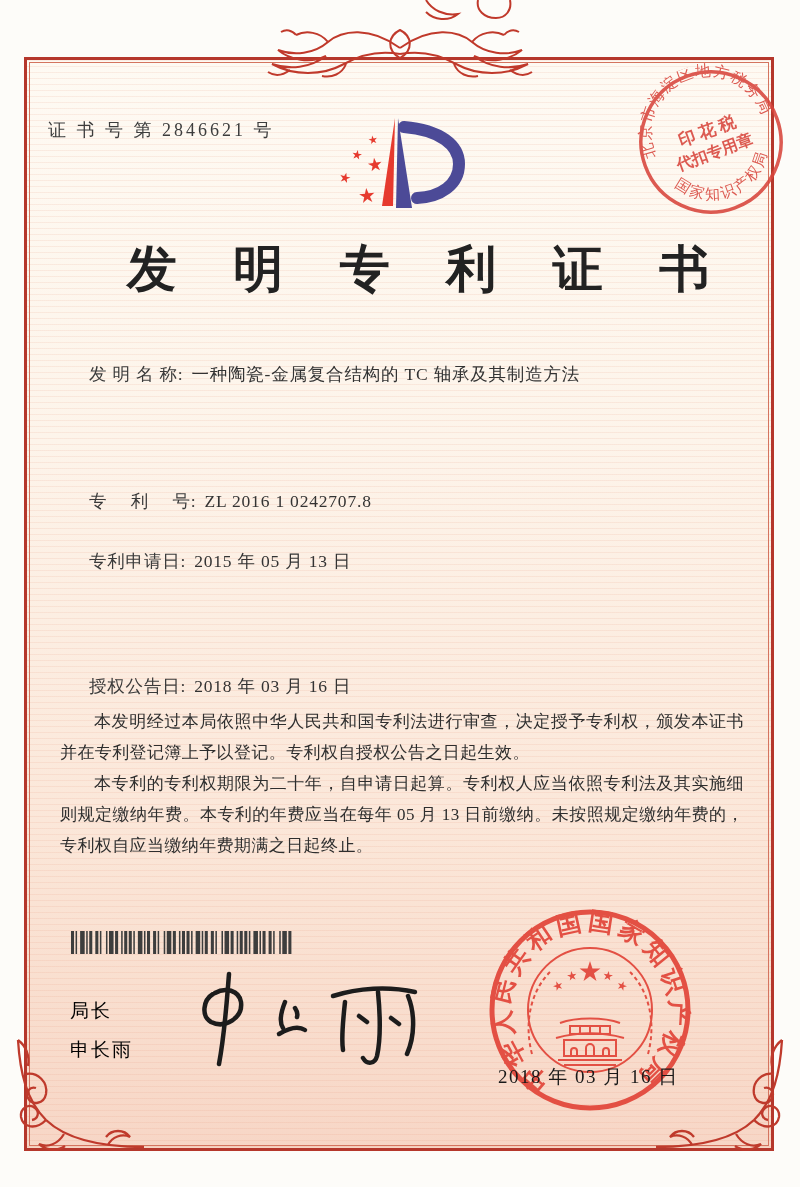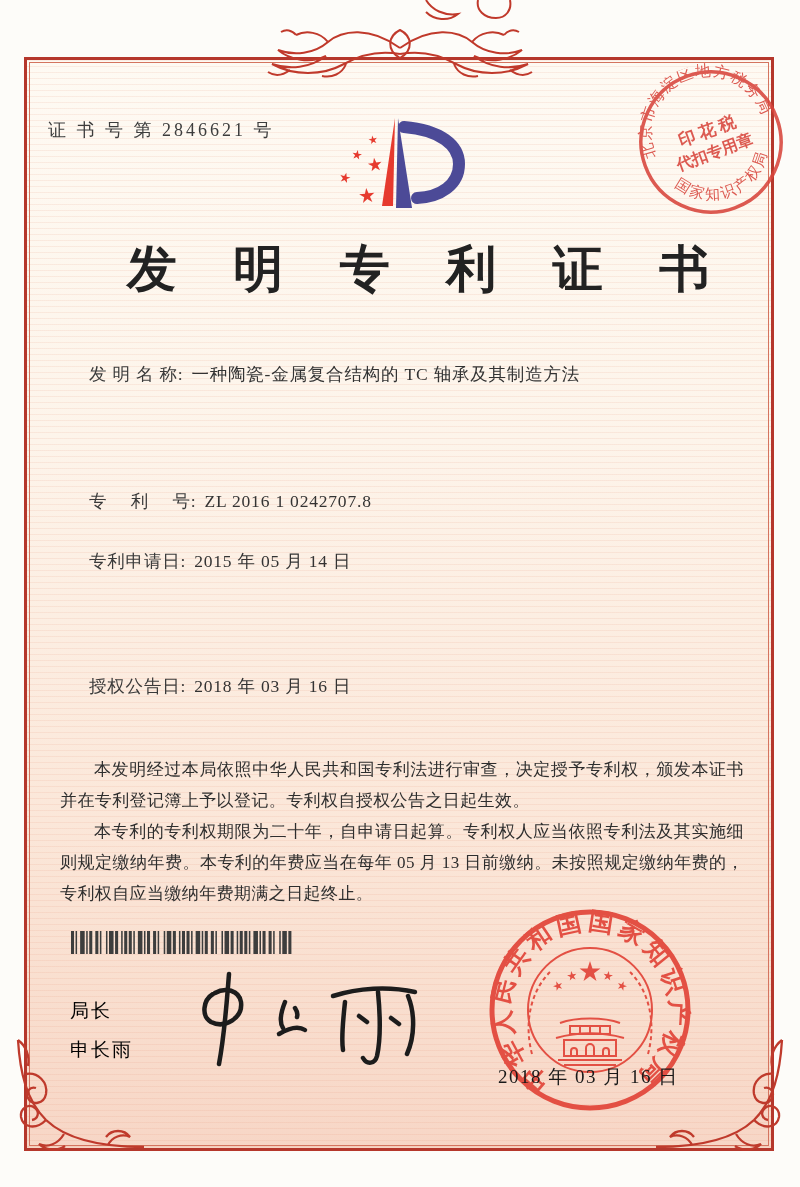--- a/index.html
+++ b/index.html
@@ -14,21 +14,21 @@
   .guilloche{position:absolute;inset:0;pointer-events:none;
       background:repeating-linear-gradient(180deg,rgba(228,140,112,0.13) 0 1px,rgba(255,255,255,0) 1px 6px);}
   .ornament{position:absolute;pointer-events:none;}
   
   .cert-no{position:absolute;left:48px;top:118px;font-size:18px;letter-spacing:3px;color:#3d3d3d;}
   .logo{position:absolute;left:332px;top:90px;width:156px;height:140px;}
   .title{position:absolute;left:0;top:236px;width:800px;text-align:center;font-size:50px;
          font-weight:bold;letter-spacing:22px;color:#222;text-indent:22px;padding-left:18px;}
   .field{position:absolute;left:64px;width:690px;font-size:17.5px;color:#3a3a3a;letter-spacing:0.8px;white-space:nowrap;margin-left:25px;}
   .field .val{margin-left:8px;color:#333;}
-  .paras{position:absolute;left:60px;top:706px;width:684px;margin-top:48px;}
+  .paras{position:absolute;left:60px;top:706px;width:684px;}
   .paras p{margin:0;text-indent:2em;font-size:17px;line-height:1.83;letter-spacing:0.4px;
            text-align:justify;color:#2e2e2e;}
   .barcode{position:absolute;left:70px;top:931px;width:224px;height:23px;}
   .signer{position:absolute;left:70px;top:992px;font-size:19px;color:#000000;letter-spacing:2px;line-height:2.05;}
   .signature{position:absolute;left:193px;top:968px;width:250px;height:100px;}
   .main-seal{position:absolute;left:486px;top:906px;width:208px;height:208px;opacity:0.93;}
   .issue-date{position:absolute;left:498px;top:1064px;font-size:19px;color:#191919;letter-spacing:1.5px;white-space:nowrap;}
   .tax-seal{position:absolute;left:633px;top:64px;width:156px;height:156px;transform:rotate(-20deg);opacity:0.88;}
 </style>
 </head>
@@ -105,21 +105,21 @@
 
   <div class="title">发 明 专 利 证 书</div>
 
   <div class="field" style="top:362px">
     <span>发 明 名 称:</span><span class="val">一种陶瓷-金属复合结构的 TC 轴承及其制造方法</span>
   </div>
   <div class="field" style="top:489px">
     <span>专　 利　 号:</span><span class="val">ZL 2016 1 0242707.8</span>
   </div>
   <div class="field" style="top:549px">
-    <span>专利申请日:</span><span class="val">2015 年 05 月 14 日</span>
+    <span>专利申请日:</span><span class="val">2015 年 05 月 13 日</span>
   </div>
   <div class="field" style="top:674px">
     <span>授权公告日:</span><span class="val">2018 年 03 月 16 日</span>
   </div>
 
   <div class="paras">
     <p>本发明经过本局依照中华人民共和国专利法进行审查，决定授予专利权，颁发本证书并在专利登记簿上予以登记。专利权自授权公告之日起生效。</p>
     <p>本专利的专利权期限为二十年，自申请日起算。专利权人应当依照专利法及其实施细则规定缴纳年费。本专利的年费应当在每年 05 月 13 日前缴纳。未按照规定缴纳年费的，专利权自应当缴纳年费期满之日起终止。</p>
   </div>
 

